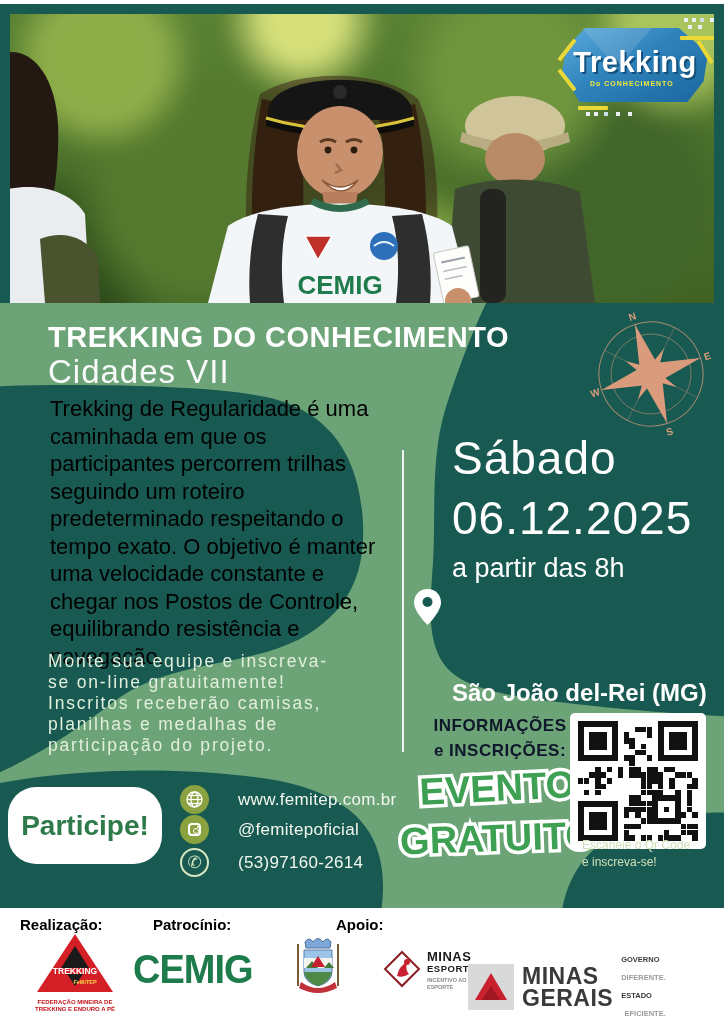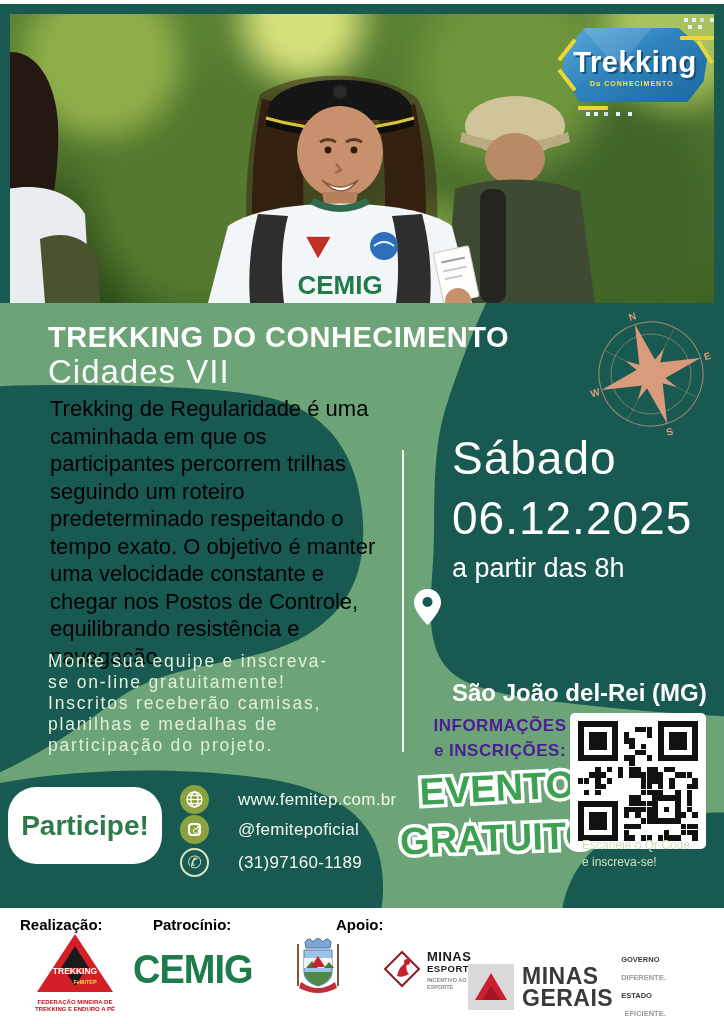--- a/index.html
+++ b/index.html
@@ -65,21 +65,21 @@
 
   .day   { position:absolute; left:452px; top:128px; font-size:46px; font-weight:400; color:#fefefe; letter-spacing:1px; }
   .date  { position:absolute; left:452px; top:188px; font-size:46px; font-weight:400; color:#fefefe; letter-spacing:1px; }
   .time  { position:absolute; left:452px; top:250px; font-size:27px; font-weight:400; color:#fefefe; }
   .pin   { position:absolute; left:414px; top:286px; }
   .venue { position:absolute; left:452px; top:284px; font-size:19px; font-weight:bold;
     color:#ffffff; line-height:24px; white-space:pre-line; }
   .city  { position:absolute; left:452px; top:356px; font-size:24px; font-weight:bold; color:#ffffff;margin-top:20px; }
 
   .info-head { position:absolute; left:430px; top:410px; width:140px; text-align:center;
-    font-size:17px; font-weight:bold; color:#4c1d95; letter-spacing:0.5px; line-height:25px;
+    font-size:17px; font-weight:bold; color:#0f172a; letter-spacing:0.5px; line-height:25px;
     white-space:pre-line; }
   .free-svg { position:absolute; left:398px; top:456px; }
   .qr { position:absolute; left:570px; top:410px; width:136px; height:136px;
     background:#ffffff; border-radius:5px; padding:8px; }
   .qr-caption { position:absolute; left:582px; top:534px; font-size:12px; line-height:17px;
     color:#cfe0b8; white-space:pre-line; }
 
   .cta-pill { position:absolute; left:8px; top:484px; width:154px; height:77px;
     background:#ffffff; border-radius:28px; display:flex; align-items:center; justify-content:center; }
   .cta-label { font-size:28px; font-weight:bold; color:#2f7a4b; }
@@ -417,21 +417,21 @@
       <span class="c-text">www.femitep.com.br</span>
     </div>
     <div class="contact-row cr2">
       <span class="c-icon c-solid">
           <span class="insta-box"></span>
         </span>
       <span class="c-text">@femitepoficial</span>
     </div>
     <div class="contact-row cr3">
       <span class="c-icon c-outline">✆</span>
-      <span class="c-text">(31)97160-1189</span>
+      <span class="c-text">(53)97160-2614</span>
     </div>
   </div>
 
   <div class="footer">
     <div class="f-label fl-1">Realização:</div>
     <div class="f-label fl-2">Patrocínio:</div>
     <div class="f-label fl-3">Apoio:</div>
 
     <div class="femtep">
       <svg width="76" height="60" viewBox="0 0 76 60">

